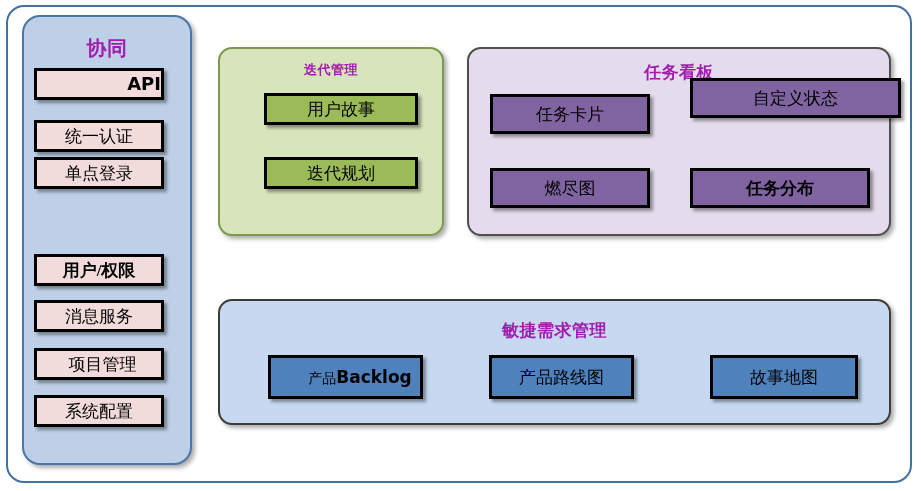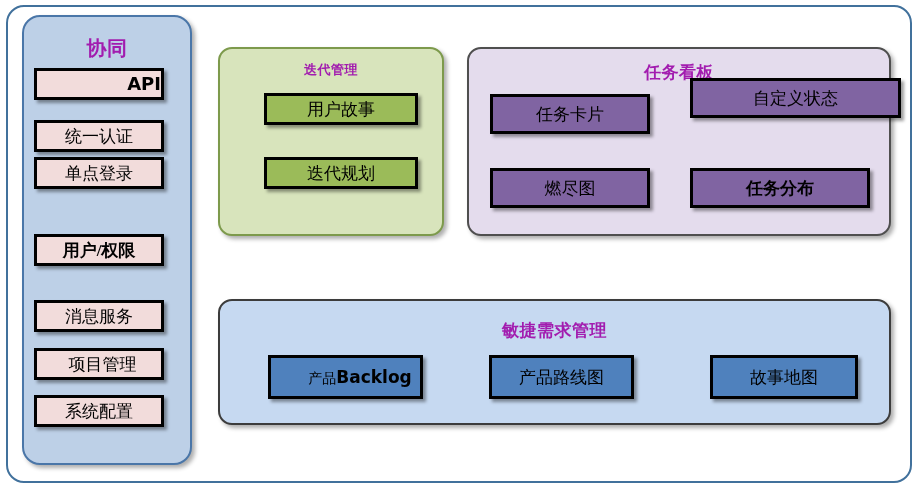--- a/index.html
+++ b/index.html
@@ -192,21 +192,21 @@
 
   <div class="box box-sidebar bold-label" style="top:68px;justify-content:flex-end;">
     <span class="box-label">API</span>
   </div>
   <div class="box box-sidebar" style="top:96px;margin-top:24px;">
     <span class="box-label">统一认证</span>
   </div>
   <div class="box box-sidebar" style="top:157px;">
     <span class="box-label">单点登录</span>
   </div>
-  <div class="box box-sidebar bold-text" style="top:234px;">
+  <div class="box box-sidebar bold-text" style="top:254px;">
     <span class="box-label">用户/权限</span>
   </div>
   <div class="box box-sidebar" style="top:300px;">
     <span class="box-label">消息服务</span>
   </div>
   <div class="box box-sidebar" style="top:348px;padding-left:7px;">
     <span class="box-label">项目管理</span>
   </div>
   <div class="box box-sidebar" style="top:395px;">
     <span class="box-label">系统配置</span>

